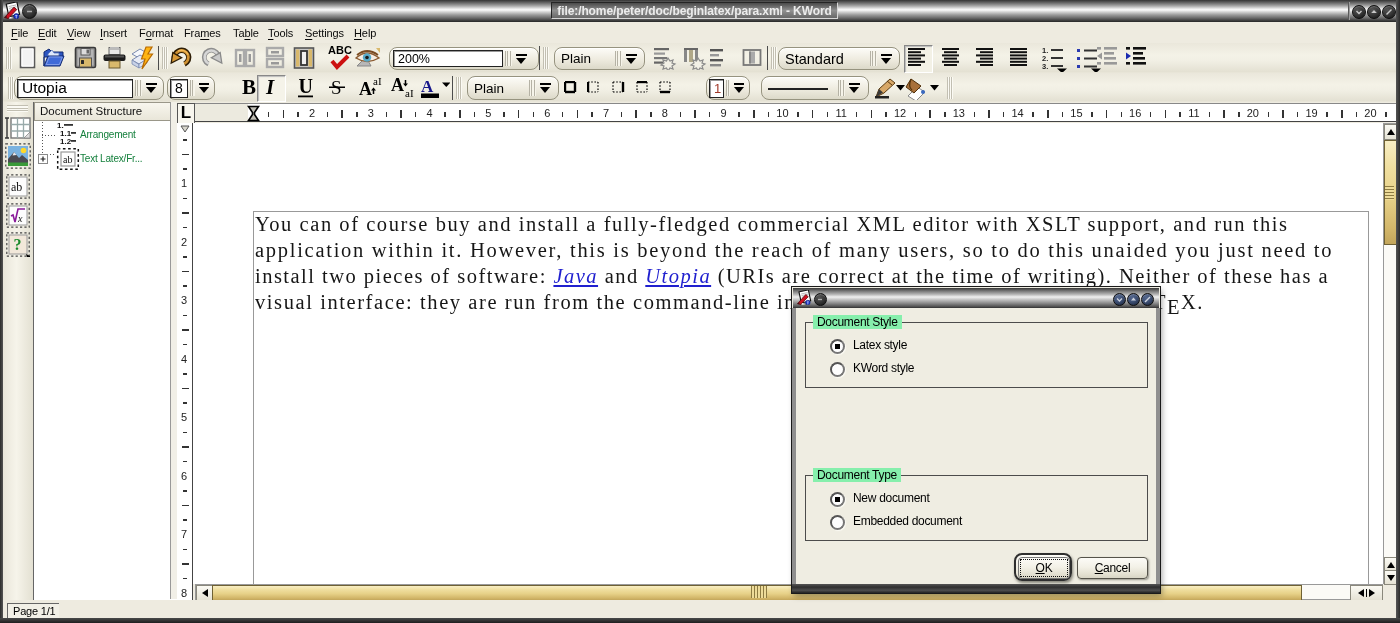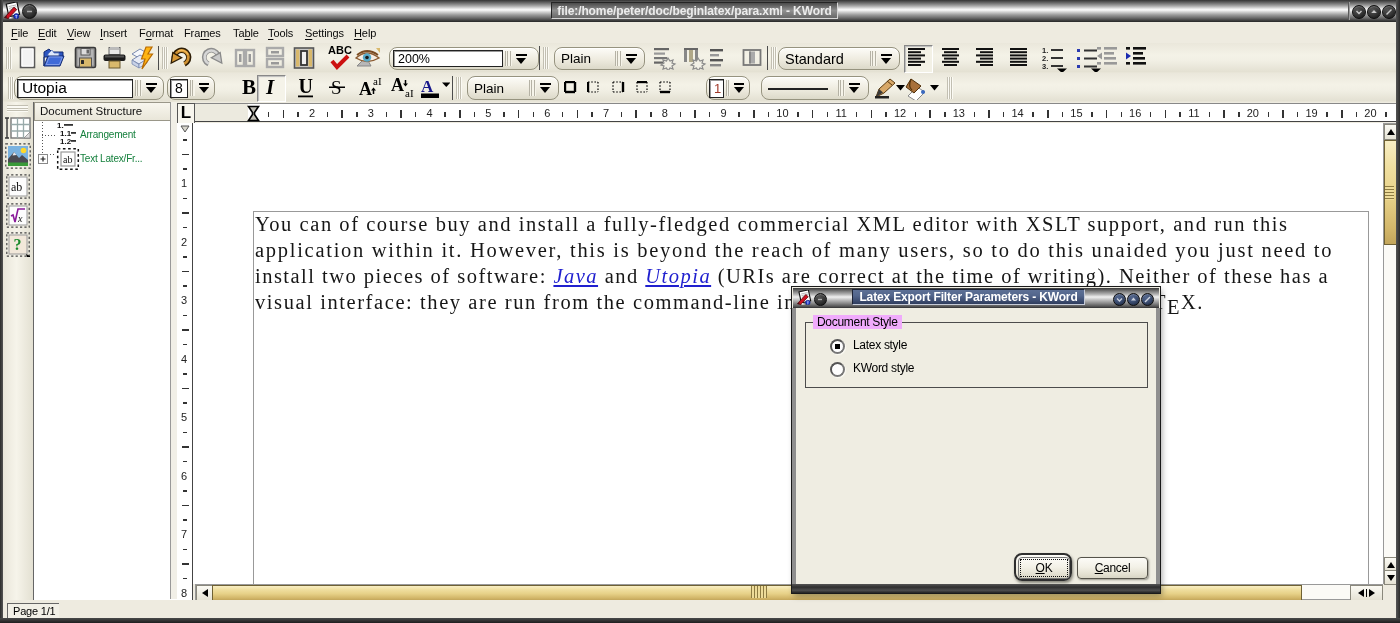--- a/index.html
+++ b/index.html
@@ -78,21 +78,21 @@
 #dlg-tb{left:1px;top:1px;width:366px;height:20px;
  background:linear-gradient(180deg,#383838 0%,#7a7a7a 16%,#b5b5b5 32%,#f0f0f0 45%,#c4c4c4 58%,#8e8e8e 75%,#555 92%,#303030 100%);}
 #dlg-title{left:60px;top:2px;width:231px;height:14px;
  background:linear-gradient(180deg,#5d7095 0%,#53668c 40%,#3e4e72 75%,#303e5e 100%);
  border-top:1px solid #1c2335;border-left:1px solid #1c2335;border-bottom:1px solid #c5cad6;border-right:1px solid #c5cad6;
  color:#fff;font-size:12px;font-weight:bold;text-align:center;line-height:15px;letter-spacing:-0.15px;}
 #dlg-body{left:0px;top:21px;width:368px;height:276px;background:#efede2;
  border-left:4px solid #8f8f8f;border-right:4px solid #8f8f8f;box-sizing:border-box;}
 #dlg-bottom{left:0px;top:297px;width:368px;height:9px;background:linear-gradient(180deg,#555 0%,#2f2f2f 35%,#4e4e4e 70%,#222 100%);}
 .grp{position:absolute;left:13px;width:341px;border:1px solid #4c4c4c;}
-.grp .gtitle{position:absolute;left:7px;top:-8px;background:#f0abfc;padding:0 4px;font-size:12px;letter-spacing:-0.3px;color:#000;}
+.grp .gtitle{position:absolute;left:7px;top:-8px;background:#86efac;padding:0 4px;font-size:12px;letter-spacing:-0.3px;color:#000;}
 .radio{position:absolute;left:24px;width:11px;height:11px;border-radius:50%;background:#fdfdfd;
  border:2px solid #777;border-top-color:#555;border-left-color:#555;
  box-shadow:1px 1px 1px #fcfbf5, inset 1px 1px 1px rgba(255,255,255,.9);}
 .radio.on::after{content:"";position:absolute;left:3px;top:3px;width:5px;height:5px;background:#000;}
 .rlabel{position:absolute;left:47px;font-size:12px;letter-spacing:-0.3px;color:#000;}
 .kbtn{position:absolute;background:linear-gradient(180deg,#fcfbf7 0%,#f3f1e7 45%,#e4e1d2 80%,#d8d5c5 100%);
  border:1px solid #55534a;border-radius:4px;font-size:12px;letter-spacing:-0.3px;color:#000;
  display:flex;align-items:center;justify-content:center;box-shadow:1px 1px 2px rgba(60,60,50,.5);}
 .ic{position:absolute;}
 </style></head>
@@ -691,21 +691,20 @@
         <path d="M3.5 8.5L8.5 3.5" stroke="#c8c8c8" stroke-width="1.5"></path>
       </svg>
     </div>
 </div>
 <div class="abs" id="frame-left"></div>
 <div class="abs" id="frame-right"></div>
 <div class="abs" id="frame-bottom"></div>
 <div class="abs" id="dialog">
   <div class="abs" style="left:0;top:0;width:368px;height:306px;background:#efede2;box-shadow:0 0 0 1px #1a1a1a, 2px 3px 6px rgba(0,0,0,.35);"></div>
   <div class="abs" id="dlg-tb"></div>
-  <div class="abs" id="dlg-title">Latex Export Filter Parameters - KWord</div>
   <svg class="abs" style="left:5px;top:3px" width="15" height="15" viewBox="0 0 18 18">
 <g transform="rotate(-12 9 7)">
         <rect x="3.5" y="1" width="11.5" height="13.5" fill="#fff" stroke="#111" stroke-width="1.3"></rect>
 <path d="M5.5 4h8M5.5 6h8M5.5 8h5" stroke="#aaa" stroke-width="0.9"></path>
       </g>
 <path d="M0.5 16.5L10.5 5.5l3 2.5L4.5 17.5z" fill="#d01020" stroke="#55060c" stroke-width="0.9"></path>
 <path d="M0.5 16.8l2.3-0.3 0.4-1.7z" fill="#1a1a1a"></path>
 <path d="M6 15.5l4 1.5-4.5 0.8z" fill="#fff"></path>
 <circle cx="13" cy="15" r="2.7" fill="#1a35d0" stroke="#0a1a70" stroke-width="0.7"></circle>
 <path d="M11.8 14.2h2.4M13 14.2v3.2" stroke="#eee" stroke-width="0.7"></path>
@@ -732,20 +731,27 @@
     </div>
   <div class="abs" id="dlg-body"></div>
   <div class="abs" id="dlg-bottom"></div>
   <div class="abs grp" style="top:35px;height:64px">
       <div class="gtitle">Document Style</div>
     <div class="radio on" style="top:16px"></div>
       <div class="rlabel" style="top:15px">Latex style</div>
     <div class="radio" style="top:39px"></div>
       <div class="rlabel" style="top:38px">KWord style</div>
   </div>
+  <div class="abs grp" style="top:188px;height:64px">
+      <div class="gtitle">Document Type</div>
+    <div class="radio on" style="top:16px"></div>
+      <div class="rlabel" style="top:15px">New document</div>
+    <div class="radio" style="top:39px"></div>
+      <div class="rlabel" style="top:38px">Embedded document</div>
+  </div>
   <div class="abs" style="left:222px;top:266px;width:58px;height:28px;border:2px solid #2e2e2e;border-radius:8px;box-sizing:border-box;background:linear-gradient(180deg,#fcfbf7,#e4e1d2);box-shadow:1px 2px 3px rgba(60,60,50,.6)"></div>
   <div class="kbtn" style="left:226px;top:270px;width:50px;height:20px;box-shadow:none;border-color:#777">
       <div style="position:absolute;left:1px;top:1px;right:1px;bottom:1px;border:1.5px dotted #111"></div>
       <span><u>O</u>K</span>
     </div>
   <div class="kbtn" style="left:285px;top:270px;width:69px;height:20px">
       <span><u>C</u>ancel</span>
     </div>
 </div>
 

